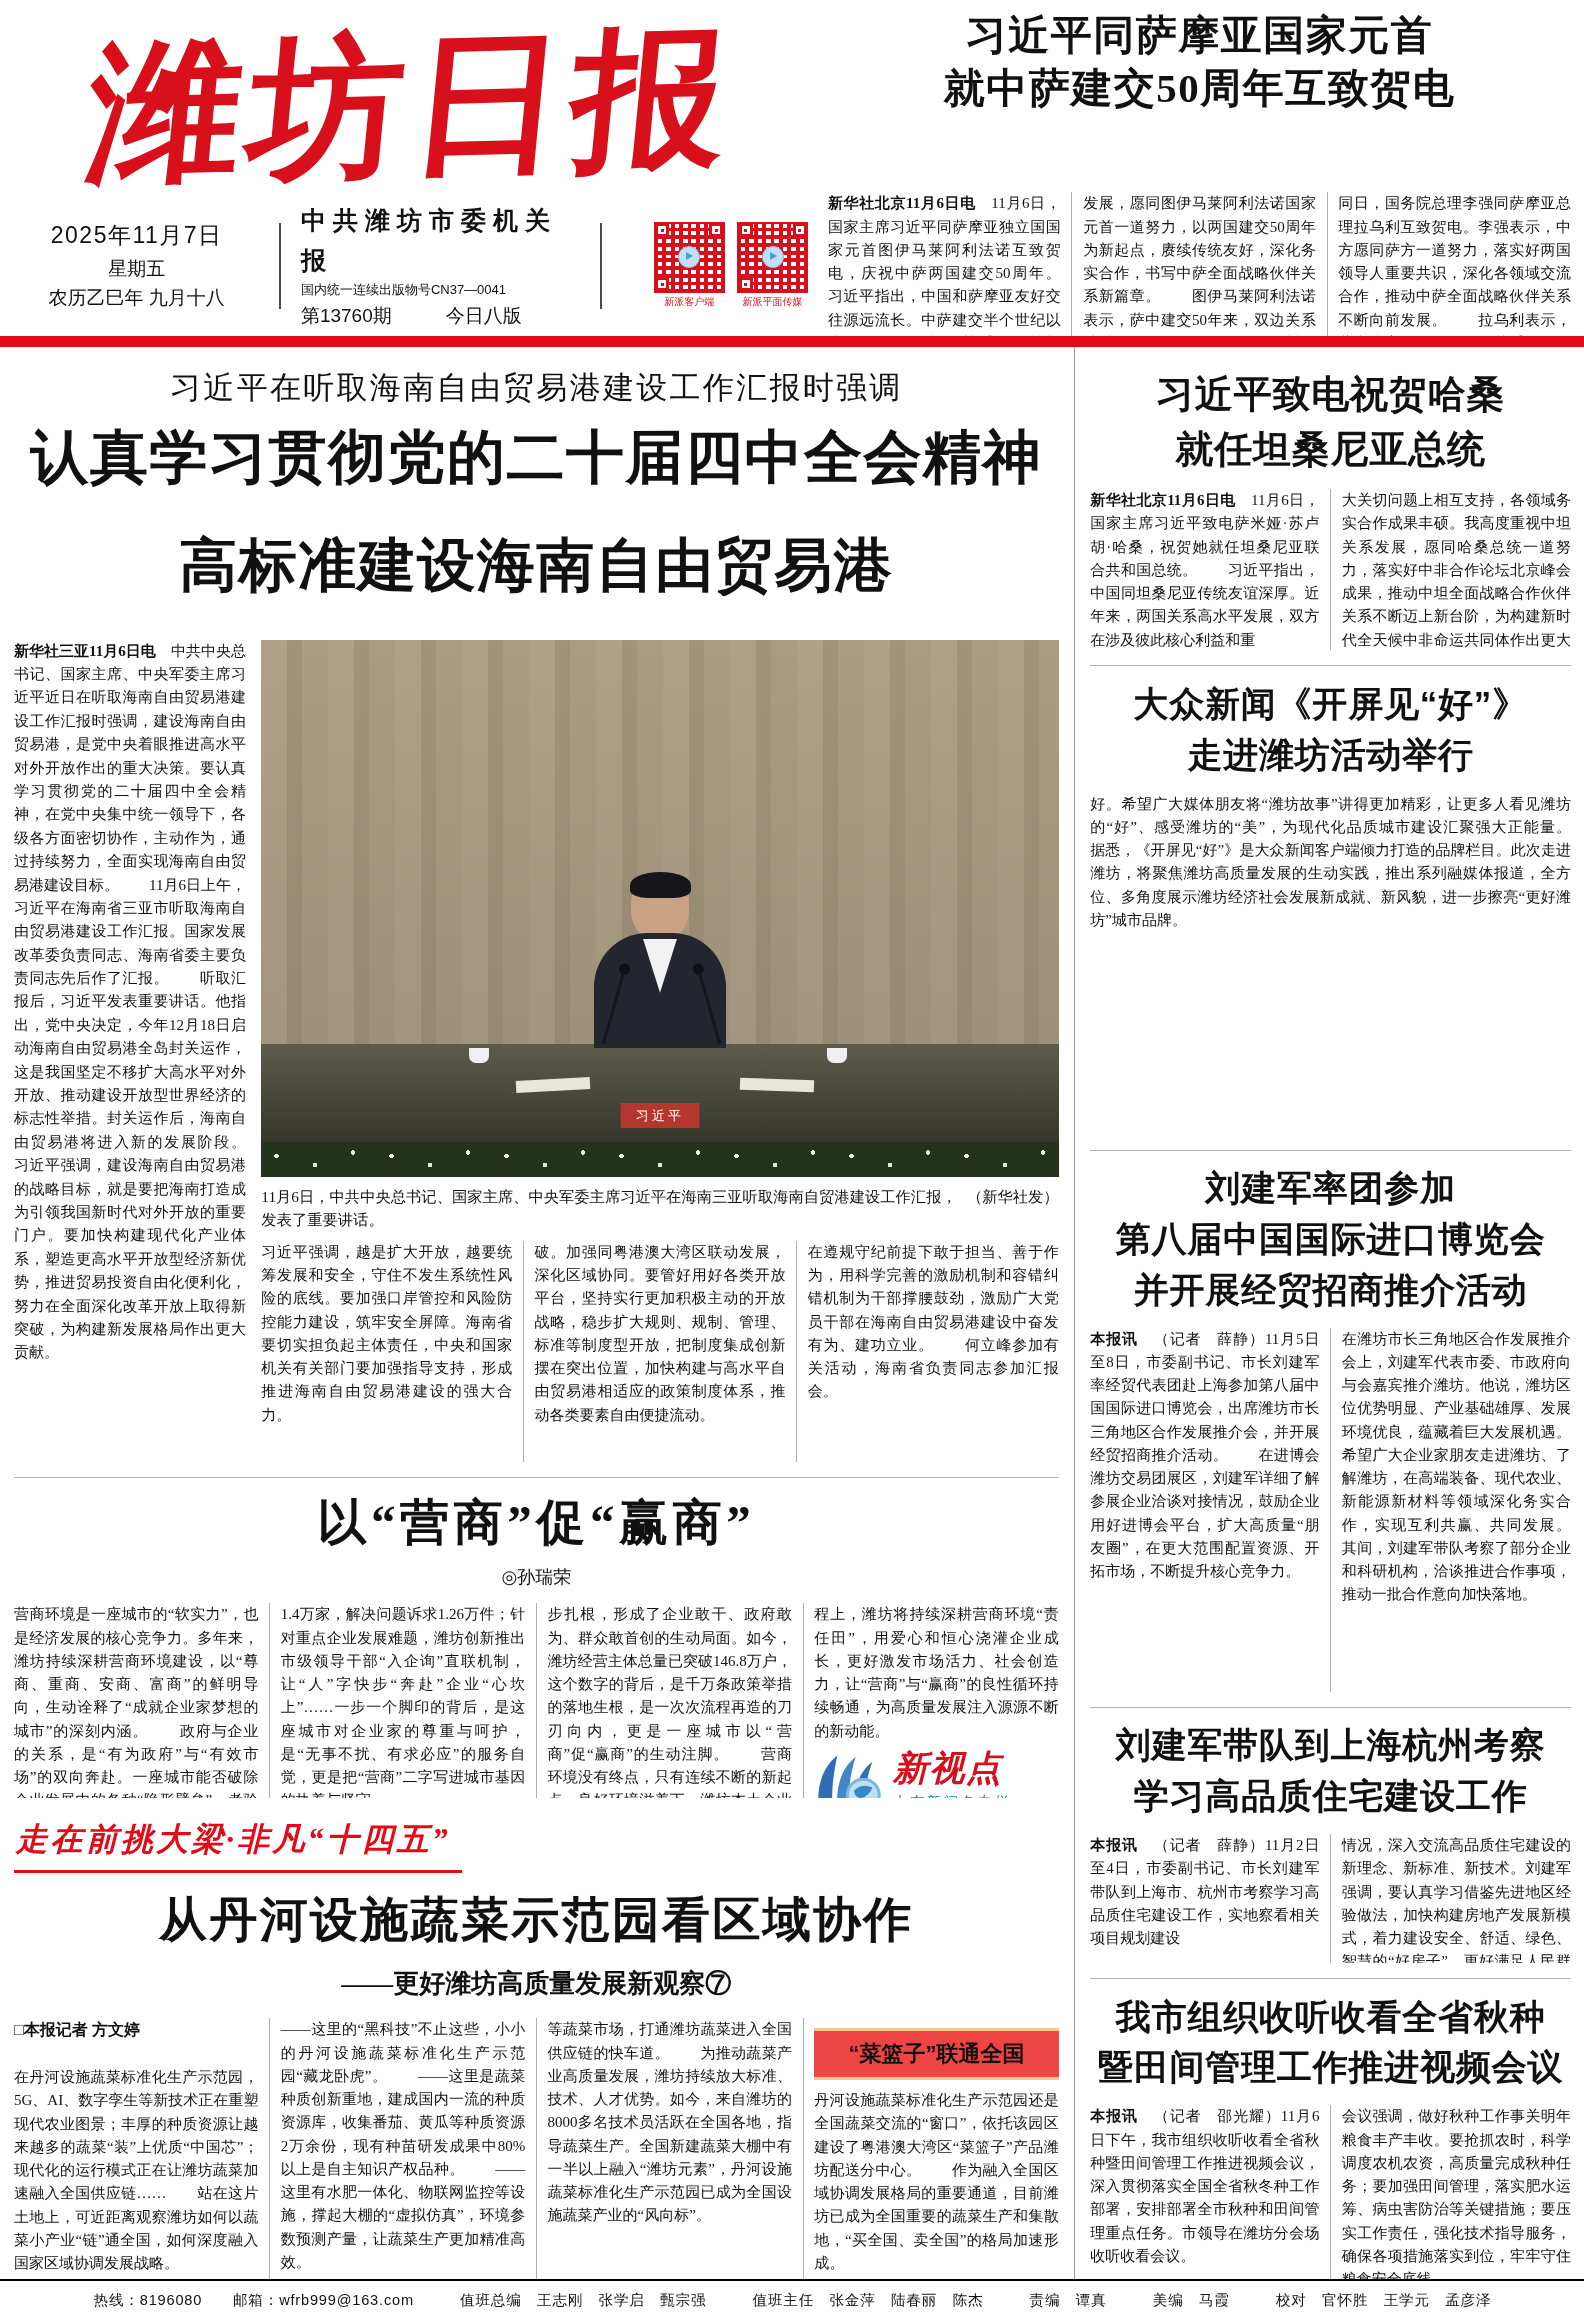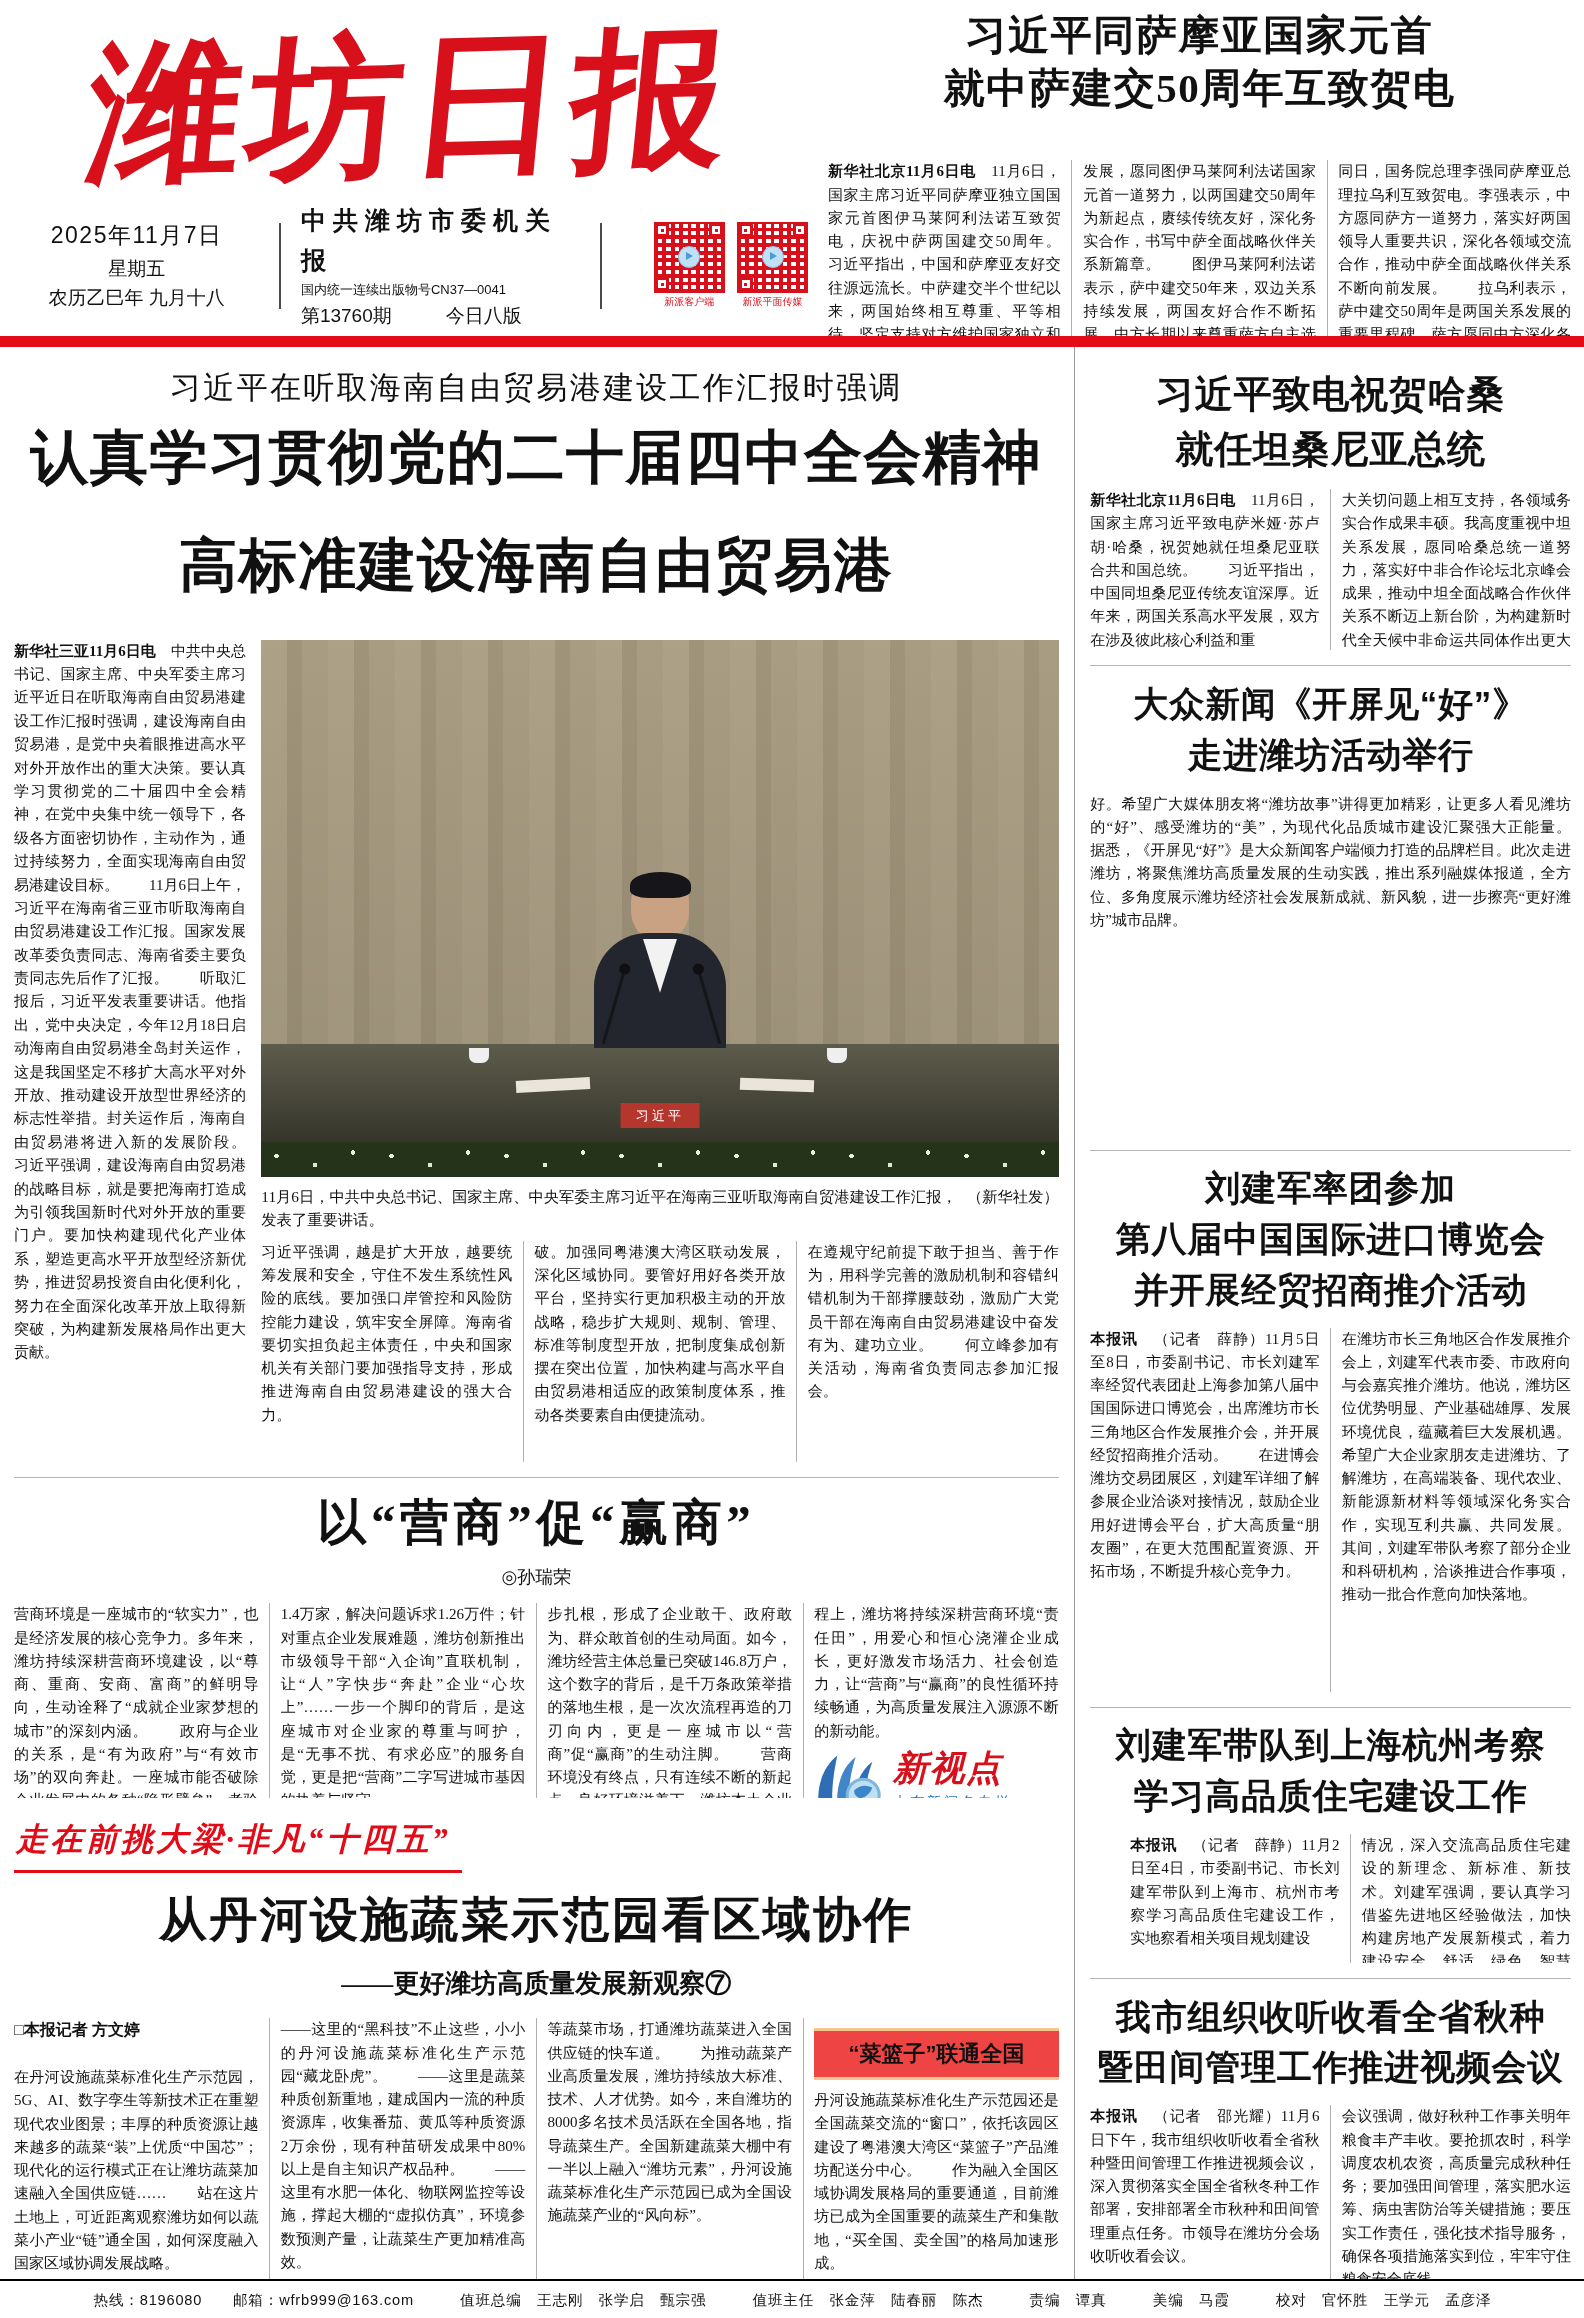--- a/index.html
+++ b/index.html
@@ -30,21 +30,21 @@
                        repeating-linear-gradient(90deg,#d8101c 0 3.8px,rgba(255,255,255,.65) 3.8px 8.4px);}
   .qr-eye{position:absolute;width:14px;height:14px;border:3.1px solid #d8101c;background:#fff;box-sizing:border-box;}
   .qr-eye.e1{top:1.5px;left:1.5px;} .qr-eye.e2{top:1.5px;right:1.5px;} .qr-eye.e3{bottom:1.5px;left:1.5px;}
   .qr-eye::after{content:"";position:absolute;left:2.3px;top:2.3px;width:3.1px;height:3.1px;background:#d8101c;}
   .qr-play{position:absolute;left:50%;top:50%;transform:translate(-50%,-50%);width:20px;height:20px;border-radius:50%;
            background:#bfe0f5;border:1.5px solid #8ec3e8;}
   .qr-play::after{content:"";position:absolute;left:7px;top:4.6px;border-left:7.7px solid #4b9bd8;
                   border-top:4.6px solid transparent;border-bottom:4.6px solid transparent;}
   .qr-label{font-size:10px;color:#d8101c;margin-top:2.3px;}
 
-  .header-right{flex:1;padding-left:20px;display:flex;flex-direction:column;}
+  .header-right{flex:1;padding-left:20px;display:flex;flex-direction:column;gap:32px;}
   .ta-title{text-align:center;font-weight:bold;font-size:41px;line-height:1.28;letter-spacing:1.5px;margin-top:3.1px;}
   .ta-cols{display:flex;margin-top:12.3px;height:216px;overflow:hidden;}
 
   .cols .col{flex:1;font-size:15px;line-height:1.55;text-align:justify;padding:0 10.7px;overflow:hidden;}
   .cols .col:first-child{padding-left:0;}
   .cols .col:last-child{padding-right:0;}
   .cols .col + .col{border-left:0.8px solid #b0b0b0;}
   .lede{font-weight:bold;}
 
   .red-bar{height:10.7px;background:#e30b17;}
@@ -114,21 +114,21 @@
            background:#ef4444;border-top:3.8px solid #f5c78e;border-bottom:3.8px solid #f5c78e;
            font-family:"Liberation Sans","DejaVu Sans",sans-serif;}
 
   
   .r-art{padding:12.3px 0 15.3px 0;border-bottom:0.8px solid #b5b5b5;}
   .r-art:last-child{border-bottom:none;}
   .r-title{text-align:center;font-weight:bold;font-size:35px;line-height:1.45;letter-spacing:0.8px;
            font-family:"Liberation Sans","DejaVu Sans",sans-serif;margin:0;}
   .r-title.big{font-size:38px;}
   .r-cols{display:flex;margin-top:12.3px;overflow:hidden;}
-  .h210{height:161px;} .h440{height:342px;} .h470{height:364px;} .h170{height:129px;margin-left:40px;} .h240{height:187px;}
+  .h210{height:161px;} .h440{height:342px;} .h470{height:364px;} .h170{height:129px;} .h240{height:187px;}
 
   
   .footer{position:absolute;left:0;right:0;bottom:0;height:38px;border-top:2.3px solid #000;
           display:flex;align-items:center;justify-content:center;font-size:14.6px;letter-spacing:0.8px;}
 </style>
 </head>
 <body>
 
 <div class="page">
 

